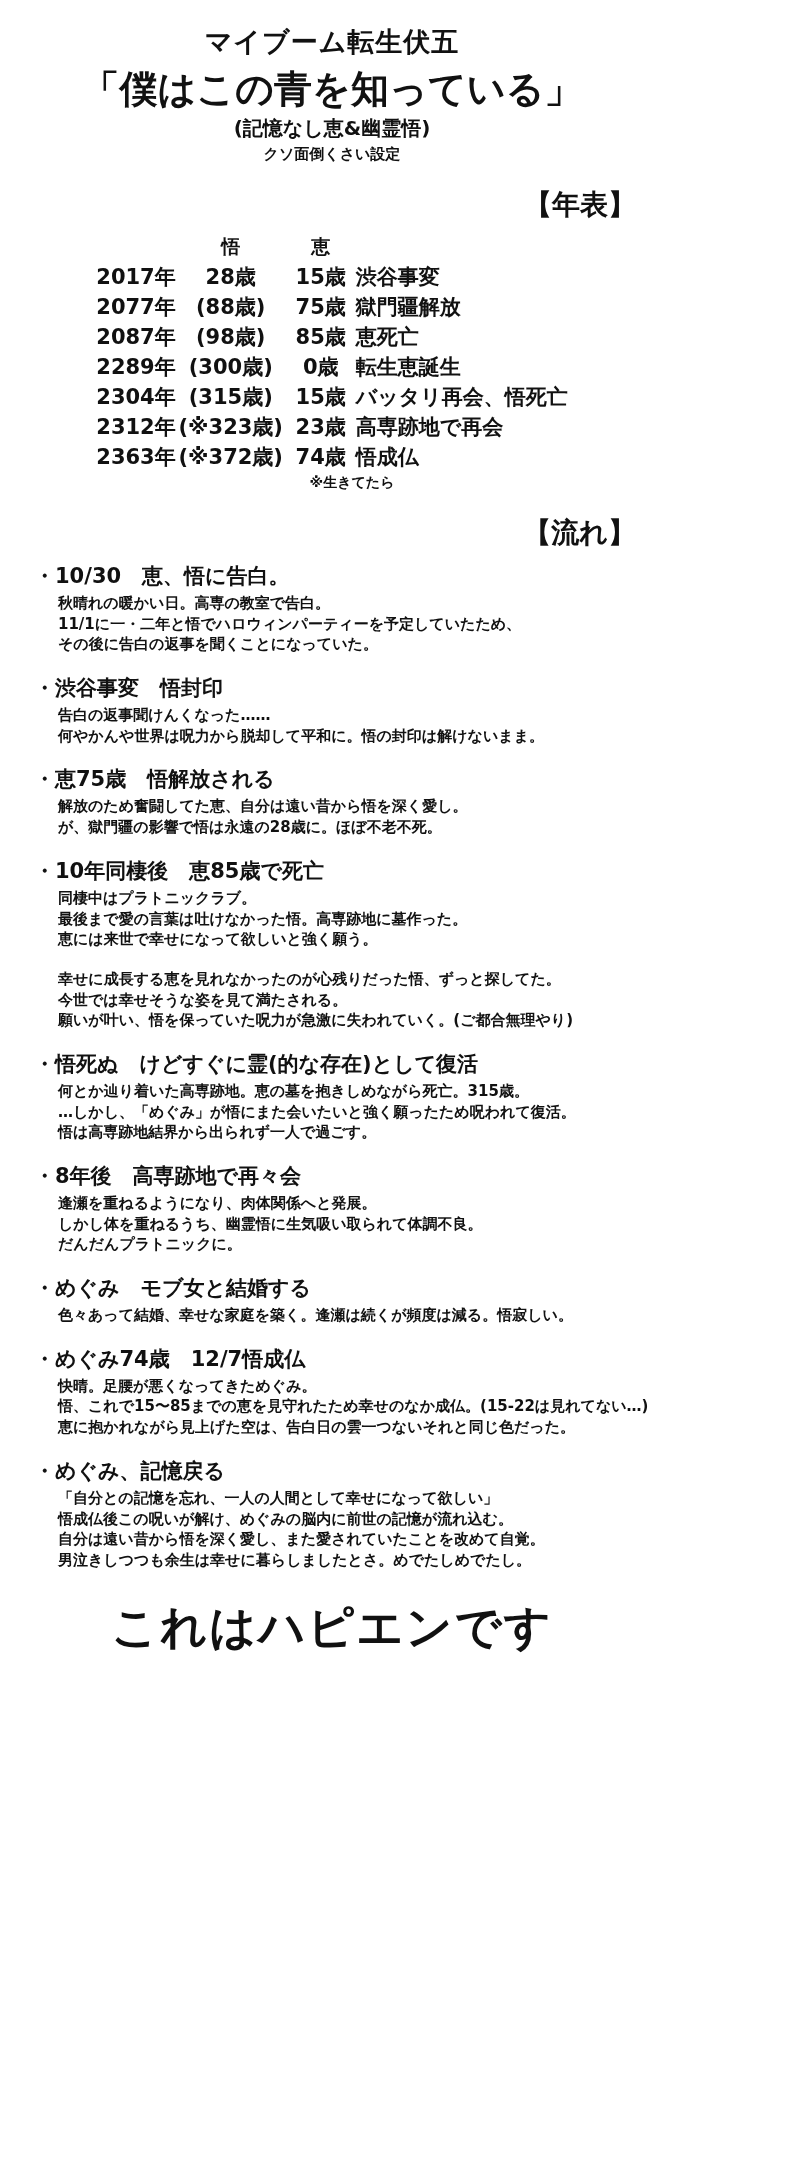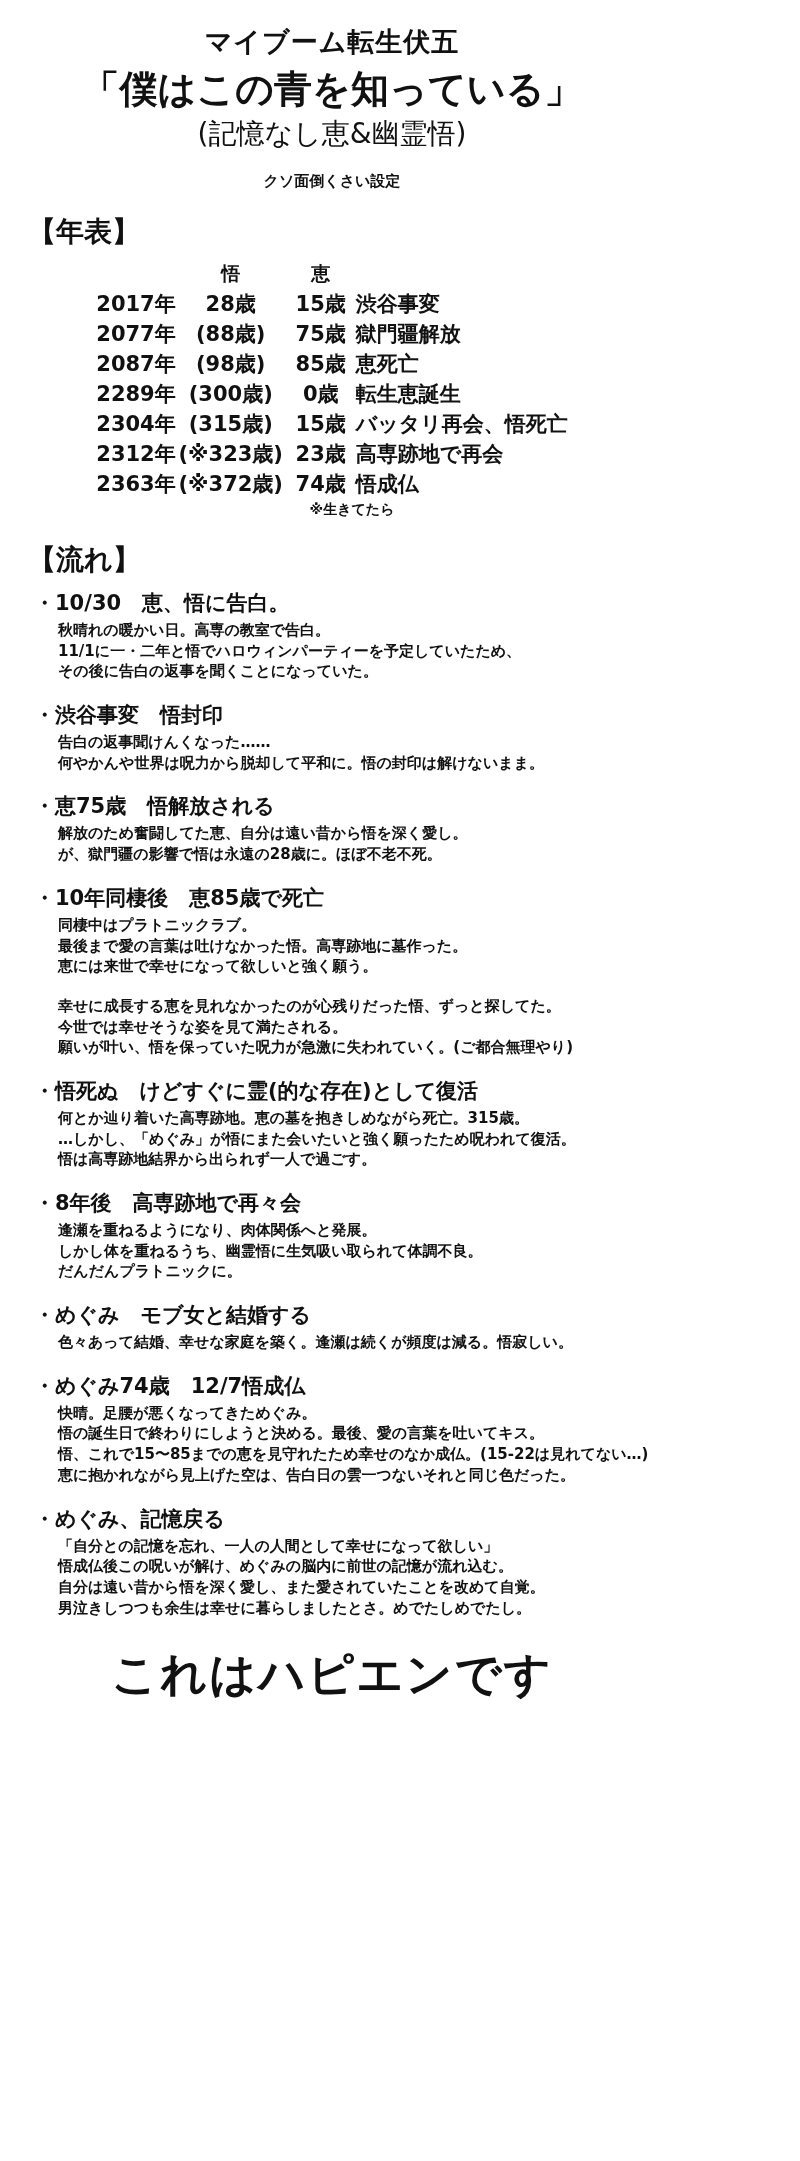--- a/index.html
+++ b/index.html
@@ -29,33 +29,33 @@
     font-weight: bold;
     letter-spacing: 1px;
     margin-bottom: 4px;
   }
   .hdr-line2 {
     font-size: 38px;
     font-weight: bold;
     letter-spacing: 0px;
   }
   .hdr-line3 {
-    font-size: 28px;
-    font-weight: normal;
-    margin-bottom: 19px;
+    font-size: 20px;
+    font-weight: bold;
+    margin-bottom: 3px;
   }
   .hdr-line4 {
     font-size: 15px;
     font-weight: bold;
     margin-bottom: 20px;
   }
 
   
   .section-title {
-    text-align: left;
+    text-align: right;
     font-size: 28px;
     font-weight: bold;
     margin: 22px 0 10px 0;
   }
 
   
   .timeline-wrap {
     display: flex;
     justify-content: center;
   }
@@ -264,21 +264,20 @@
       <div class="entry-head">・めぐみ　モブ女と結婚する</div>
       <div class="entry-body">
         <div class="entry-line">色々あって結婚、幸せな家庭を築く。逢瀬は続くが頻度は減る。悟寂しい。</div>
       </div>
     </div>
 
     <div class="entry">
       <div class="entry-head">・めぐみ74歳　12/7悟成仏</div>
       <div class="entry-body">
         <div class="entry-line">快晴。足腰が悪くなってきためぐみ。</div>
-        <div class="entry-line">悟の誕生日で終わりにしようと決める。最後、愛の言葉を吐いてキス。</div>
         <div class="entry-line">悟、これで15〜85までの恵を見守れたため幸せのなか成仏。(15-22は見れてない…)</div>
         <div class="entry-line">恵に抱かれながら見上げた空は、告白日の雲一つないそれと同じ色だった。</div>
       </div>
     </div>
 
     <div class="entry">
       <div class="entry-head">・めぐみ、記憶戻る</div>
       <div class="entry-body">
         <div class="entry-line">「自分との記憶を忘れ、一人の人間として幸せになって欲しい」</div>
         <div class="entry-line">悟成仏後この呪いが解け、めぐみの脳内に前世の記憶が流れ込む。</div>

